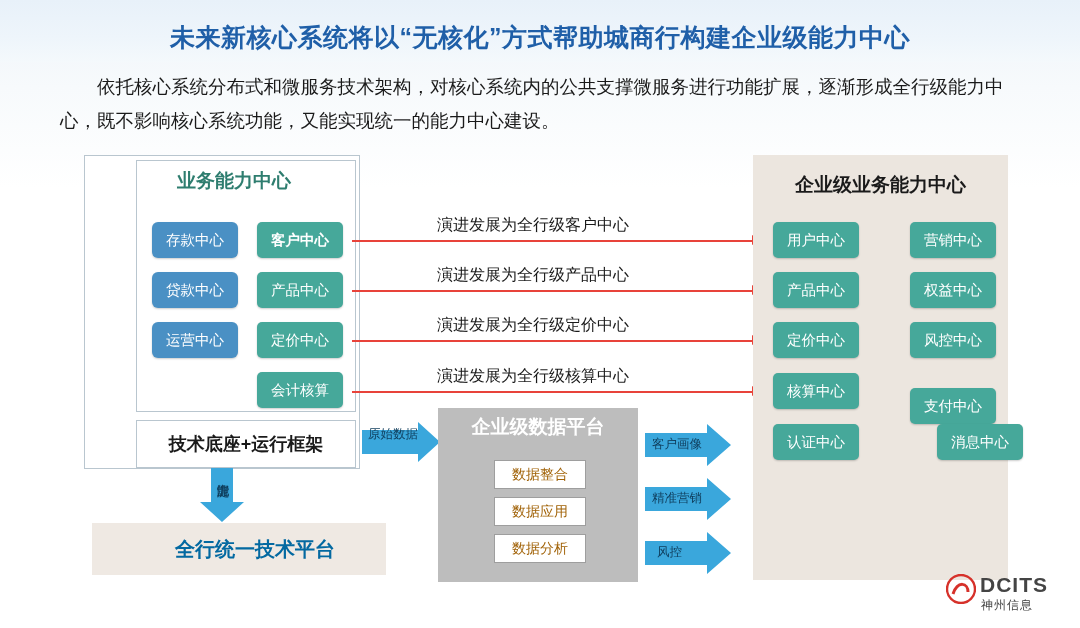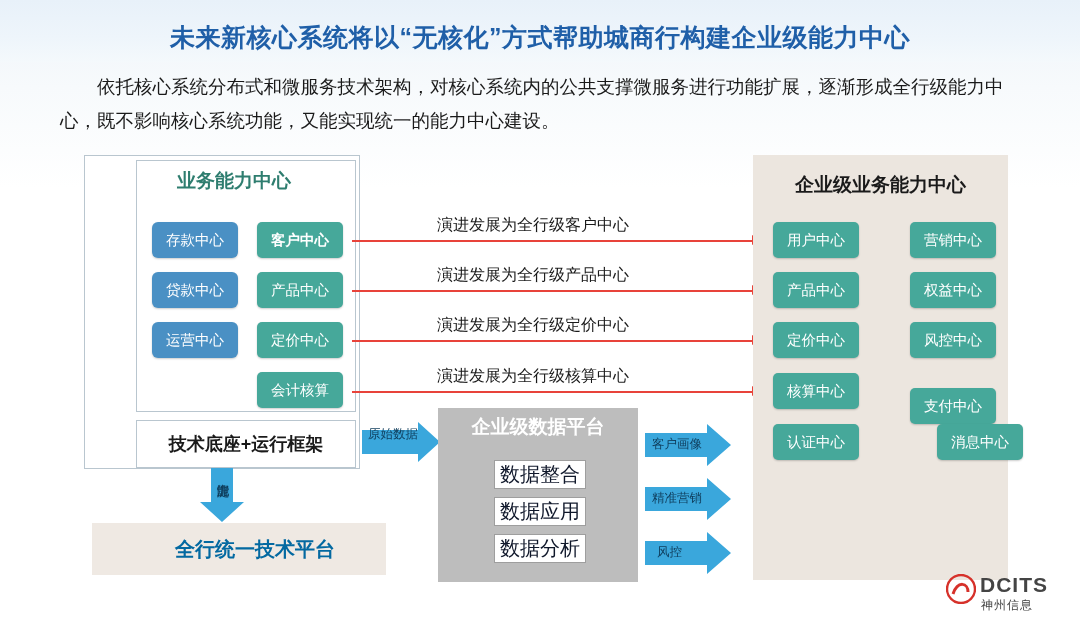--- a/index.html
+++ b/index.html
@@ -190,22 +190,22 @@
   .dp-item {
     position: absolute;
     left: 494px;
     width: 90px;
     height: 27px;
     background: #ffffff;
     border: 1px solid #9e9e9e;
     display: flex;
     align-items: center;
     justify-content: center;
-    font-size: 20px;
-    color: #0f172a;
+    font-size: 14px;
+    color: #a16207;
   }
   
   .row-label {
     position: absolute;
     font-size: 16px;
     color: #1a1a1a;
     white-space: nowrap;
   }
   .red-line {
     position: absolute;

